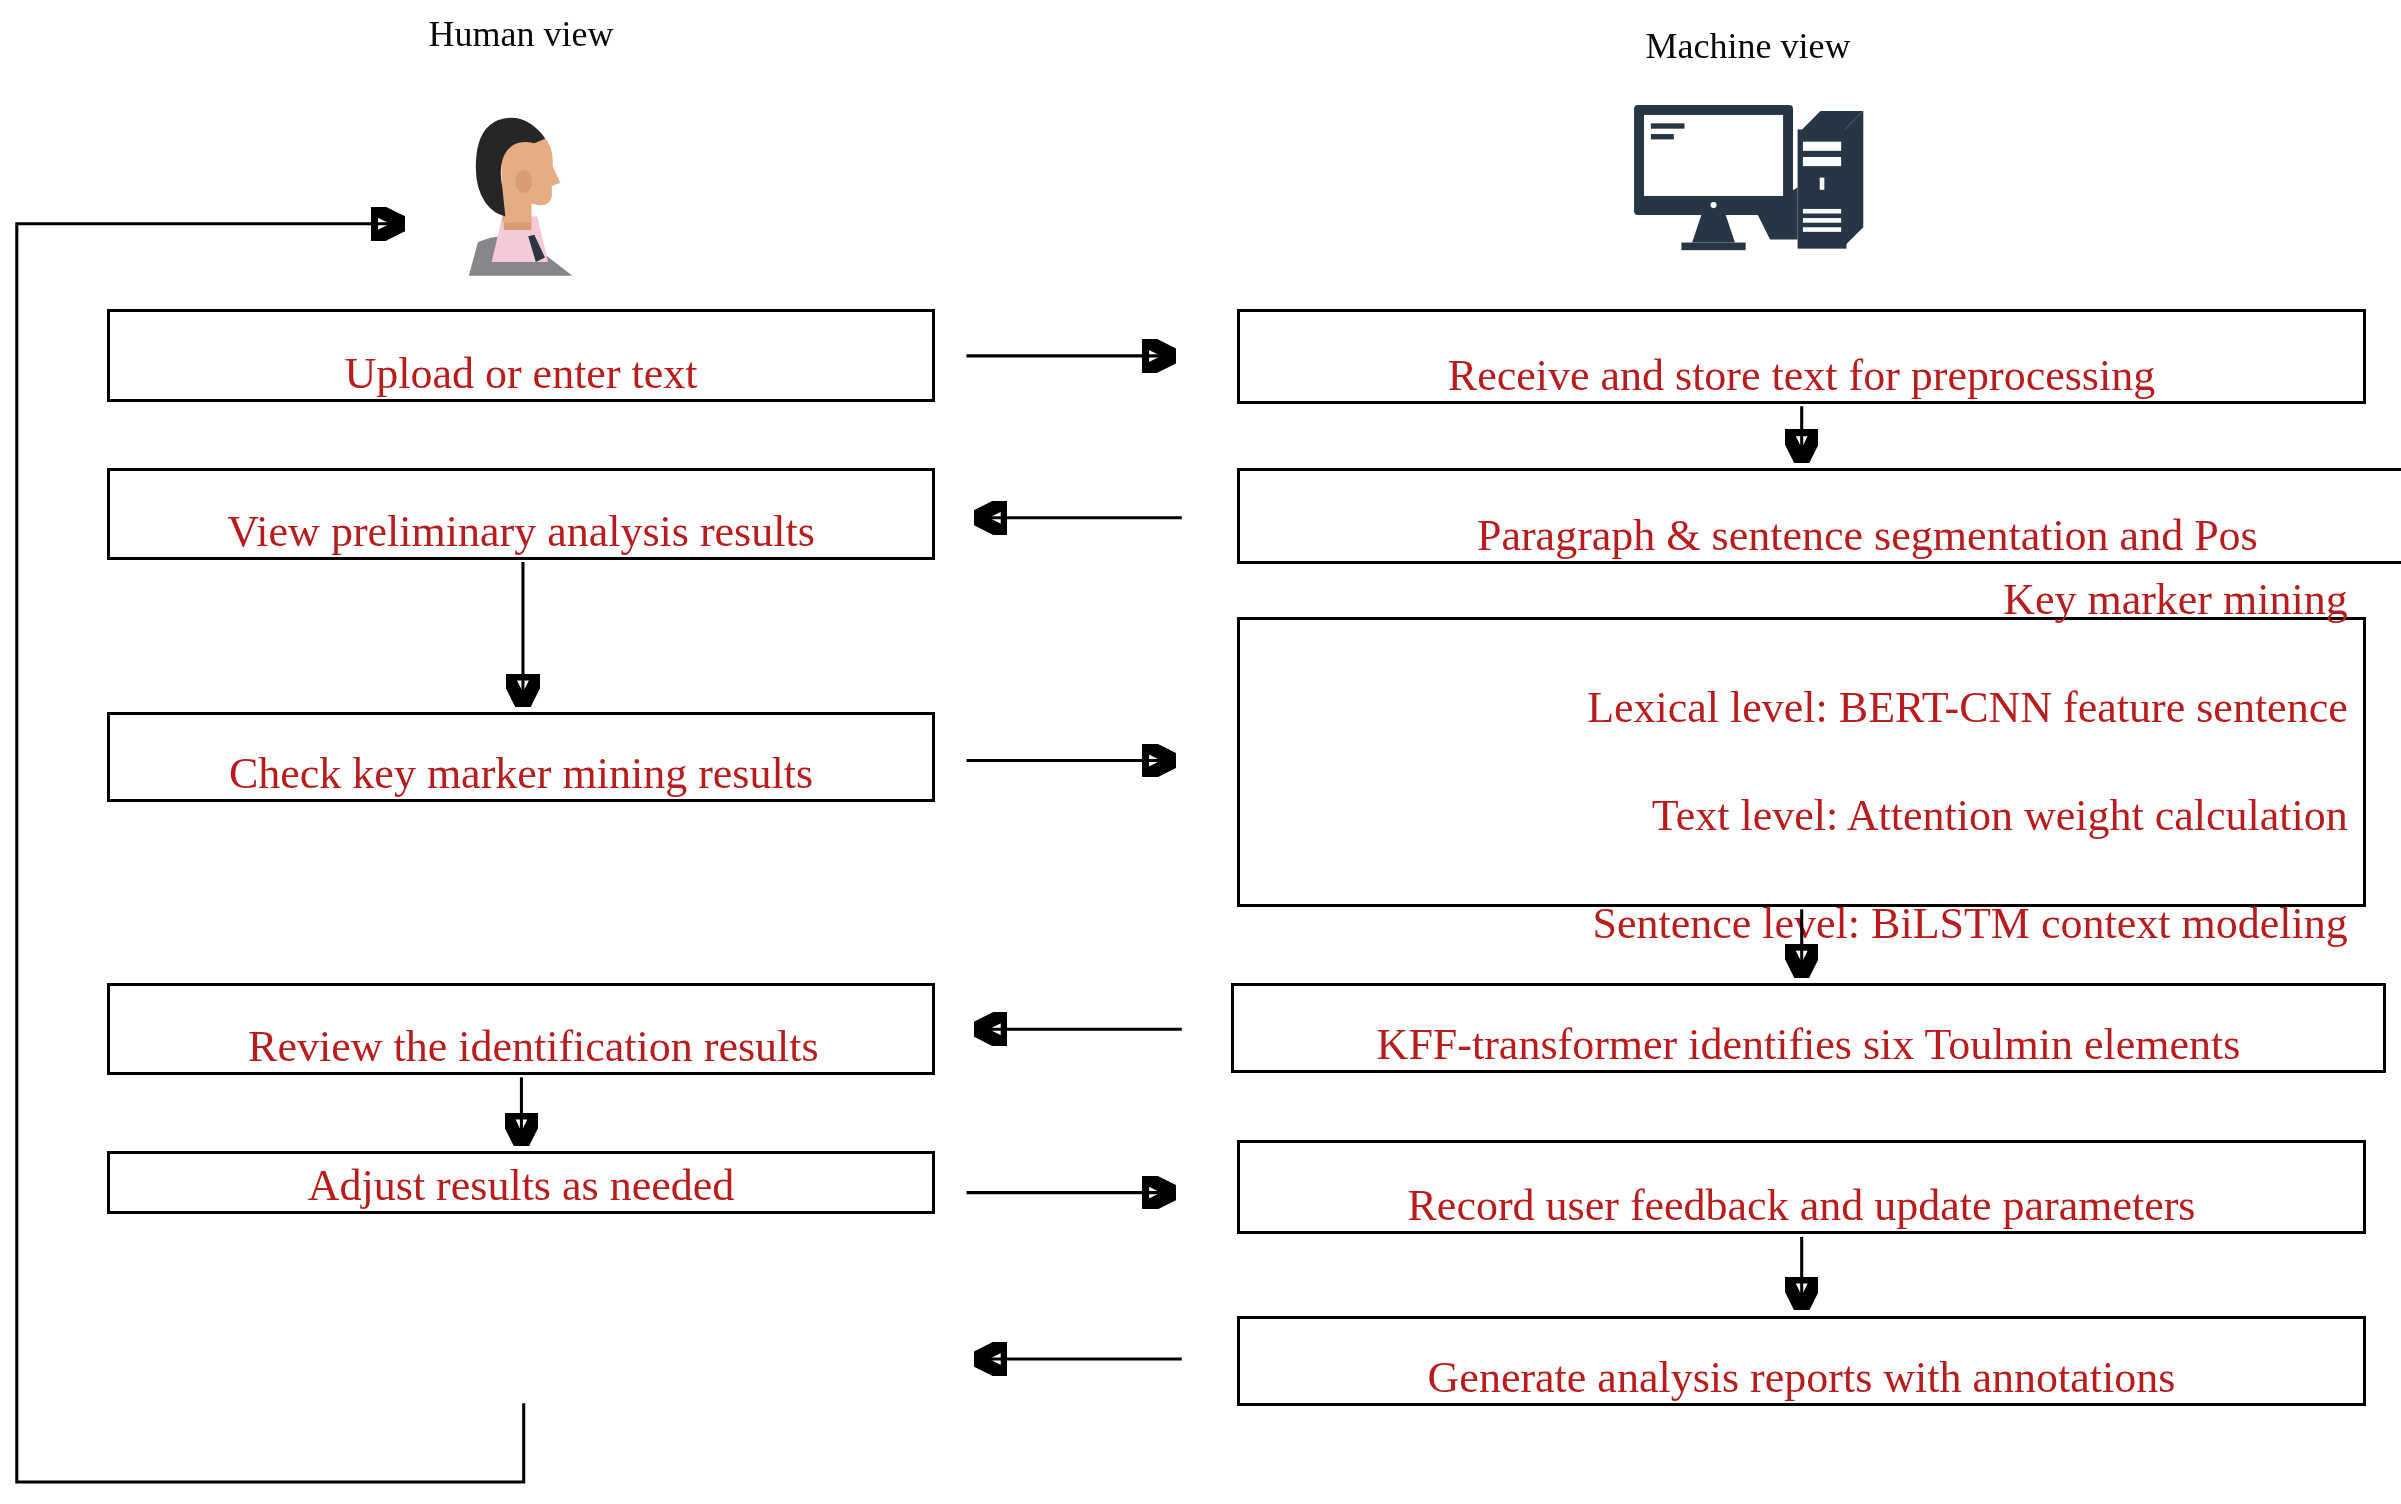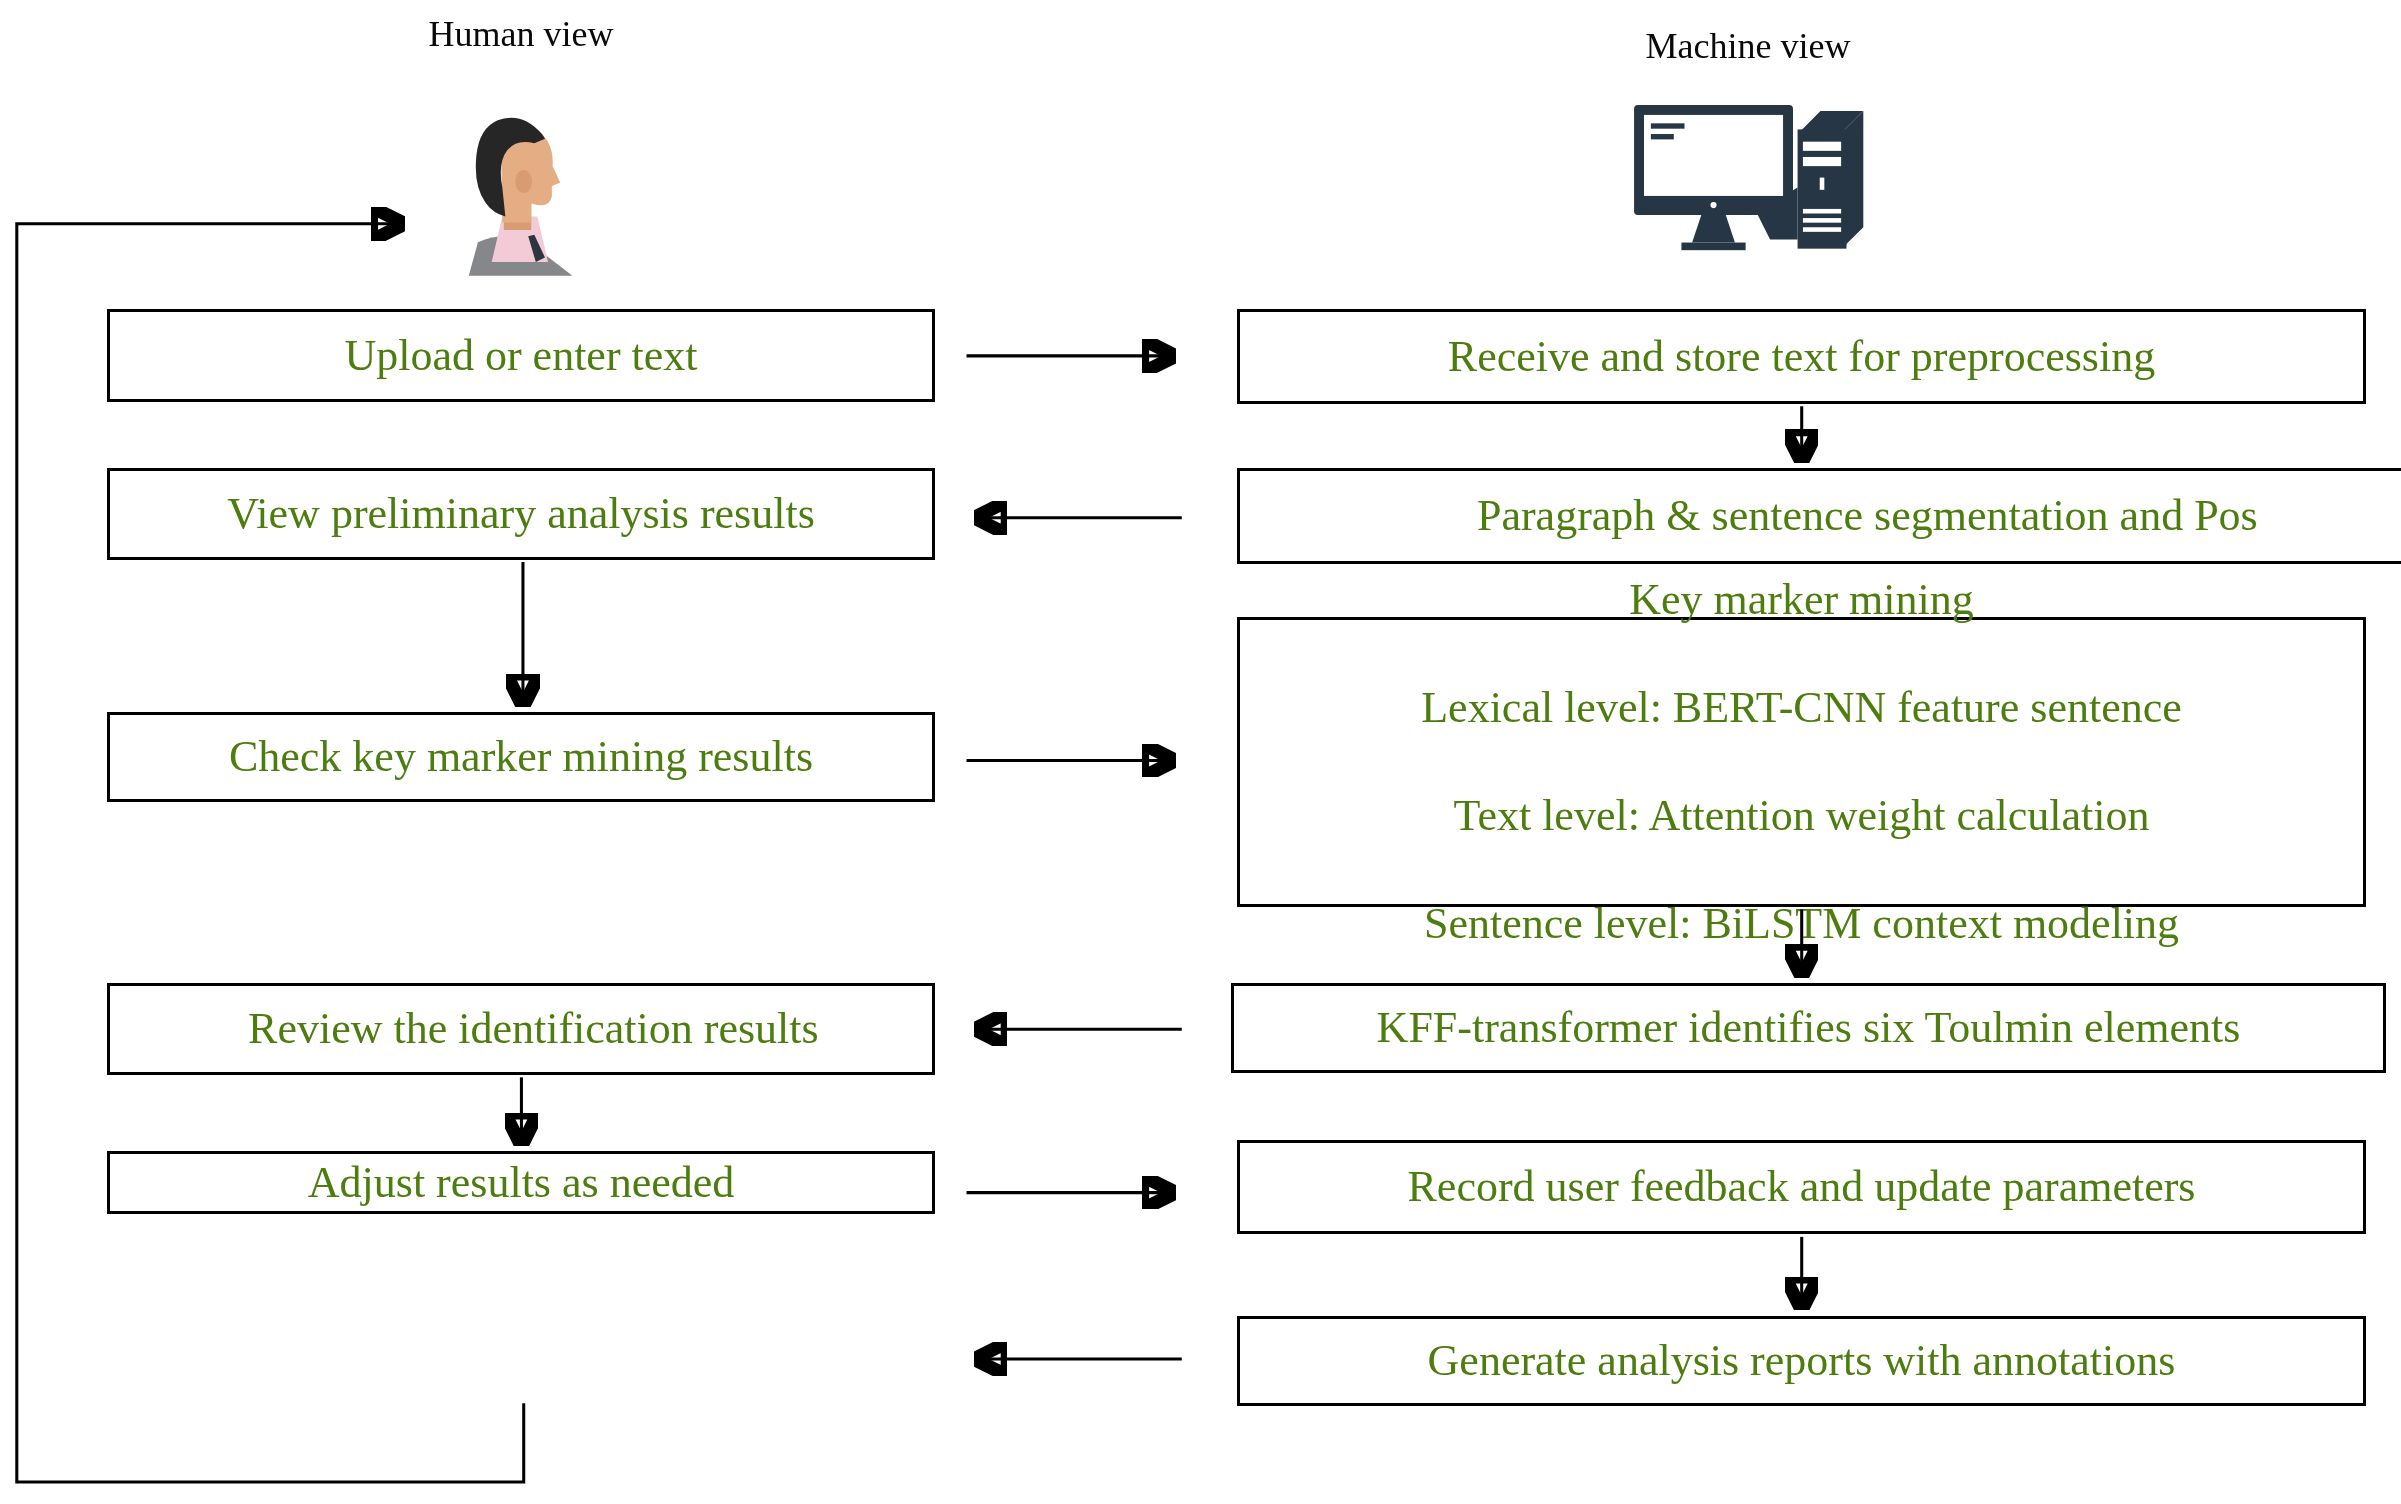--- a/index.html
+++ b/index.html
@@ -23,26 +23,26 @@
     font-size: 36px;
     line-height: 53px;
     color: #0a0a0a;
     white-space: nowrap;
   }
   .box {
     position: absolute;
     border: 3.8px solid #000000;
     background: #ffffff;
     display: flex;
-    align-items: center;
+    align-items: flex-end;
     justify-content: center;
     text-align: center;
     font-size: 44px;
     line-height: 50px;
-    color: #4d7c0f;
+    color: #b91c1c;
     box-sizing: border-box;
     padding: 0 15.3px;
   }
   .box.multiline {
     flex-direction: column;
     justify-content: center;
   }
   .box.multiline .line {
     line-height: 70px;
     white-space: nowrap;

